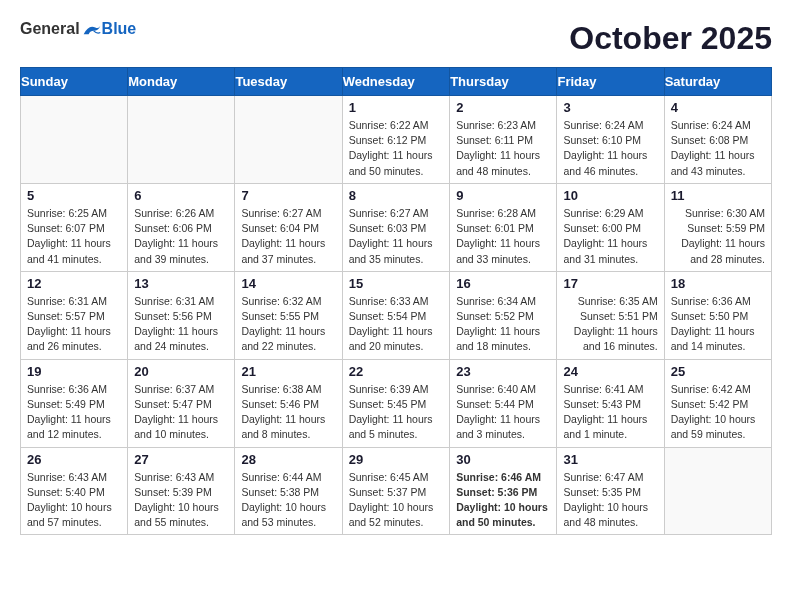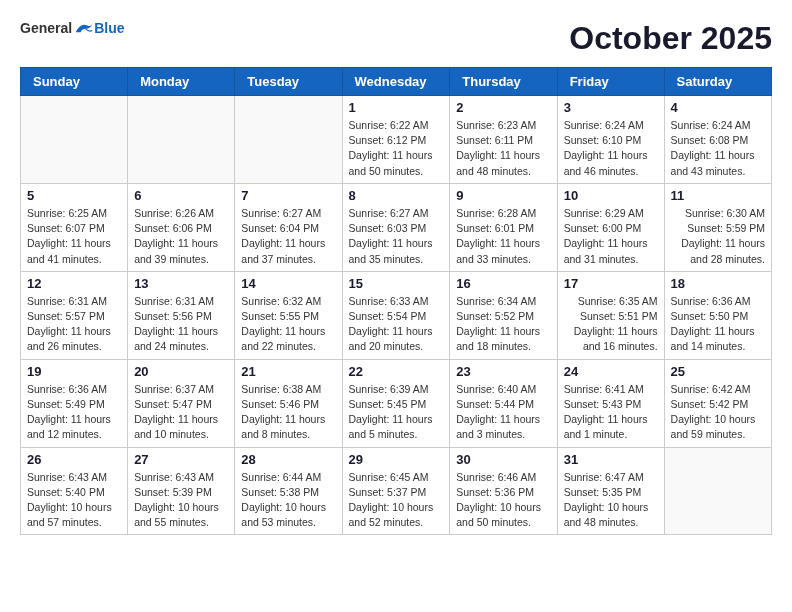--- a/index.html
+++ b/index.html
@@ -16,22 +16,22 @@
       align-items: flex-start;
       margin-bottom: 10px;
     }
     .logo {
       display: flex;
       flex-direction: column;
       align-items: flex-start;
     }
     .logo-text {
       display: flex;
-      align-items: flex-start;
-      font-size: 14px;
+      align-items: flex-end;
+      font-size: 16px;
       font-weight: bold;
       color: #1a1a2e;
     }
     .logo-general { color: #333; }
     .logo-blue { color: #1565c0; }
     .logo-bird {
       width: 20px;
       height: 16px;
       margin-left: 2px;
     }
@@ -50,21 +50,21 @@
     .calendar {
       width: 100%;
       border-collapse: collapse;
       border: 1px solid #ccc;
     }
     .calendar th {
       background-color: #1565c0;
       color: #fff;
       font-size: 13px;
       font-weight: bold;
-      padding: 6px 12px;
+      padding: 6px 0;
       text-align: left;
       border: 1px solid #1255a0;
     }
     .calendar td {
       border: 1px solid #ccc;
       vertical-align: top;
       padding: 4px 6px;
       width: 108px;
       min-height: 80px;
       font-size: 11px;
@@ -299,21 +299,21 @@
 Daylight: 10 hours and 53 minutes.</div>
         </td>
         <td>
           <div class="day-number">29</div>
           <div class="day-info" style="white-space: pre-line;">Sunrise: 6:45 AM
 Sunset: 5:37 PM
 Daylight: 10 hours and 52 minutes.</div>
         </td>
         <td>
           <div class="day-number">30</div>
-          <div class="day-info" style="white-space: pre-line;">Sunrise: 6:46 AM
+          <div class="day-info" style="white-space: pre-line; font-weight: bold;">Sunrise: 6:46 AM
 Sunset: 5:36 PM
 Daylight: 10 hours and 50 minutes.</div>
         </td>
         <td>
           <div class="day-number">31</div>
           <div class="day-info" style="white-space: pre-line;">Sunrise: 6:47 AM
 Sunset: 5:35 PM
 Daylight: 10 hours and 48 minutes.</div>
         </td>
         <td class="empty"></td>

